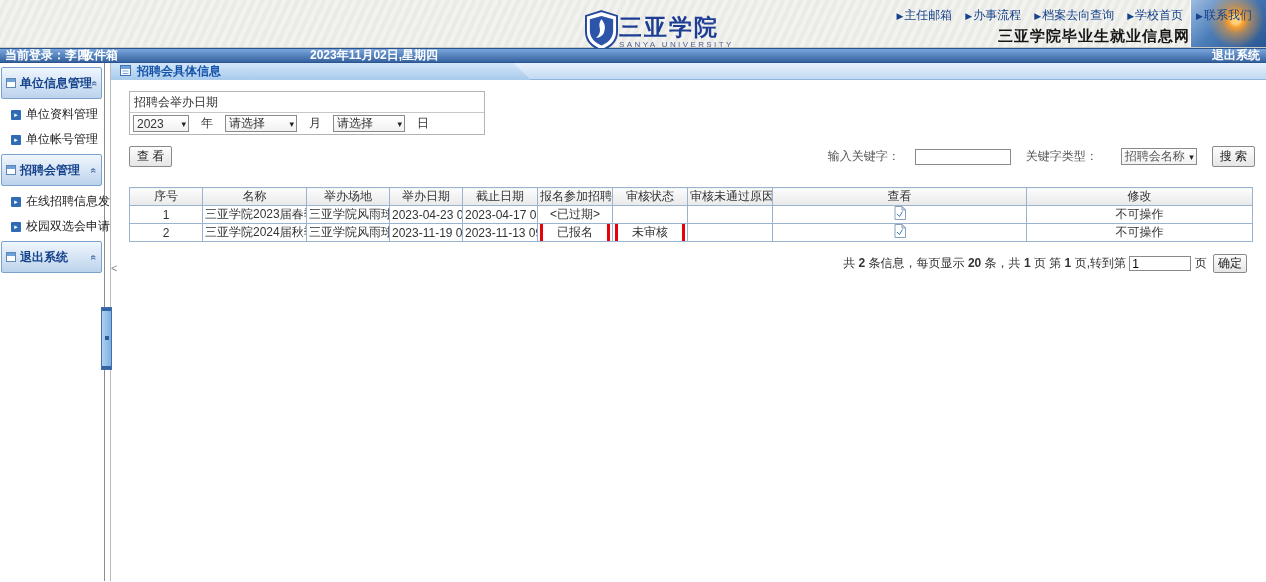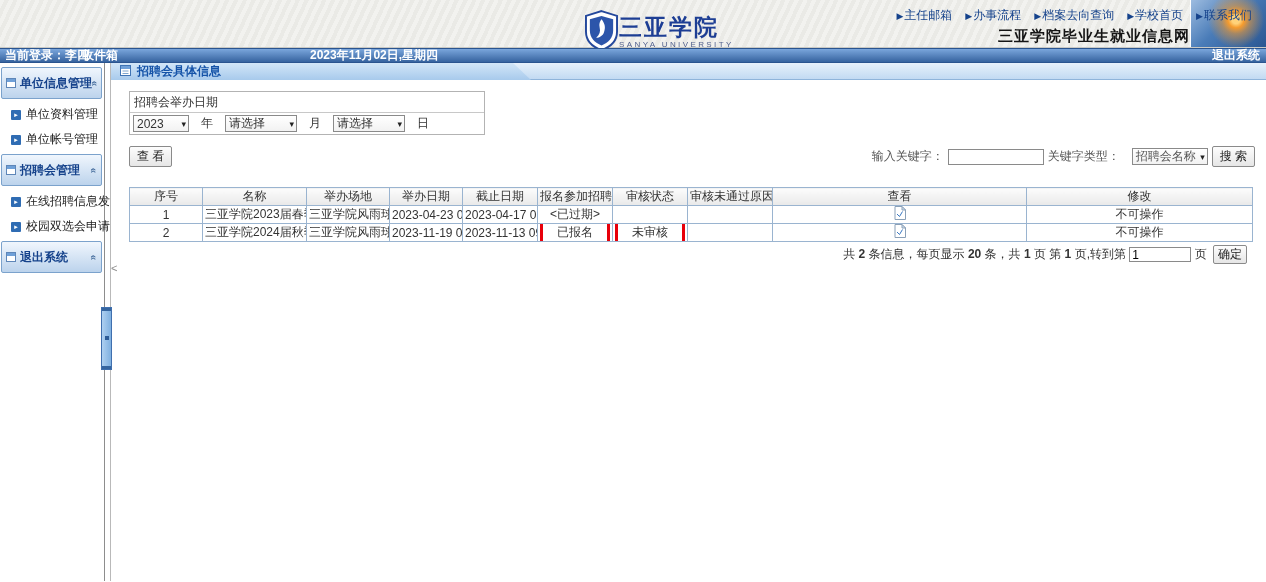--- a/index.html
+++ b/index.html
@@ -87,37 +87,37 @@
   .sel-sm { width:72px; }
   .dd-arrow { font-size:9px; color:#222; margin-left:4px; }
 
   
   .action-row { display:flex; justify-content:space-between; align-items:center; margin:11px 13px 0 18px; }
   .btn {
     border:1px solid #8a8a8a; border-radius:2px; background:linear-gradient(#fdfdfd,#e6e6e6);
     font-size:12px; padding:1px 7px; cursor:pointer; color:#222;
     font-family:"Liberation Sans","DejaVu Sans",sans-serif;
   }
-  .search-group { display:flex; align-items:center; gap:4px; color:#555; }
+  .search-group { display:flex; align-items:center; gap:15px; color:#555; }
   .search-input { width:96px; height:16px; border:1px solid #8a8a8a; font-size:12px; padding:0 2px; }
   .list-label { margin:5px 0 0 2px; color:#555; }
 
   
   table { border-collapse:collapse; table-layout:fixed; width:1123px; margin:20px 15px 0 18px; }
   th, td {
     border:1px solid #9ab4d0; height:16px; font-size:12px; text-align:center;
     padding:0 2px; overflow:hidden; white-space:nowrap; position:relative;
   }
   th { background:linear-gradient(#fcfcfc,#e9e9e9); font-weight:normal; color:#333; }
   td { color:#333; background:#fff; }
   .red-frame { position:absolute; left:2px; right:2px; top:-3px; bottom:-3px; border:3px solid #e8000a; z-index:5; pointer-events:none; }
   .doc-icon { display:inline-block; vertical-align:middle; cursor:pointer; }
 
   
-  .pagination { width:1136px; text-align:right; margin-top:3px; color:#333; }
+  .pagination { width:1136px; text-align:right; margin-top:12px; color:#333; }
   .pagination .num { font-weight:bold; }
   .page-input { width:62px; height:15px; border:1px solid #8a8a8a; font-size:12px; padding:0 2px; vertical-align:middle; }
   .confirm-btn { margin-left:3px; padding:0 4px; }
 
   
   .collapse-arrow { position:absolute; left:111px; top:262px; color:#8a8a8a; font-size:11px; cursor:pointer; }
   .scroll-thumb {
     position:absolute; left:101px; top:307px; width:11px; height:63px; cursor:pointer;
     background:linear-gradient(90deg,#aed0f0,#7fb0e0);
     border:1px solid #3f6fae;

